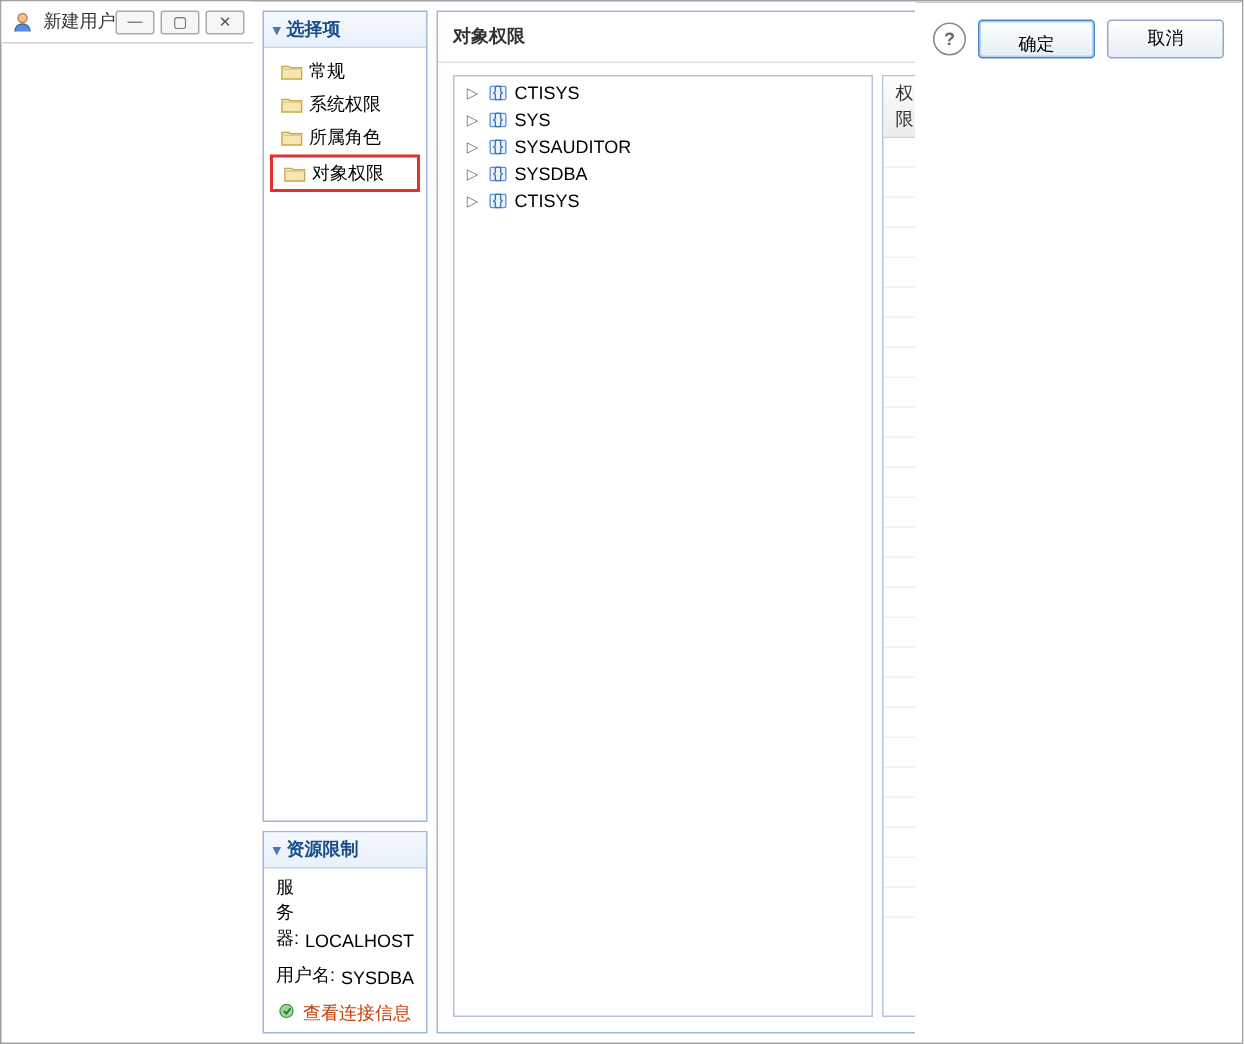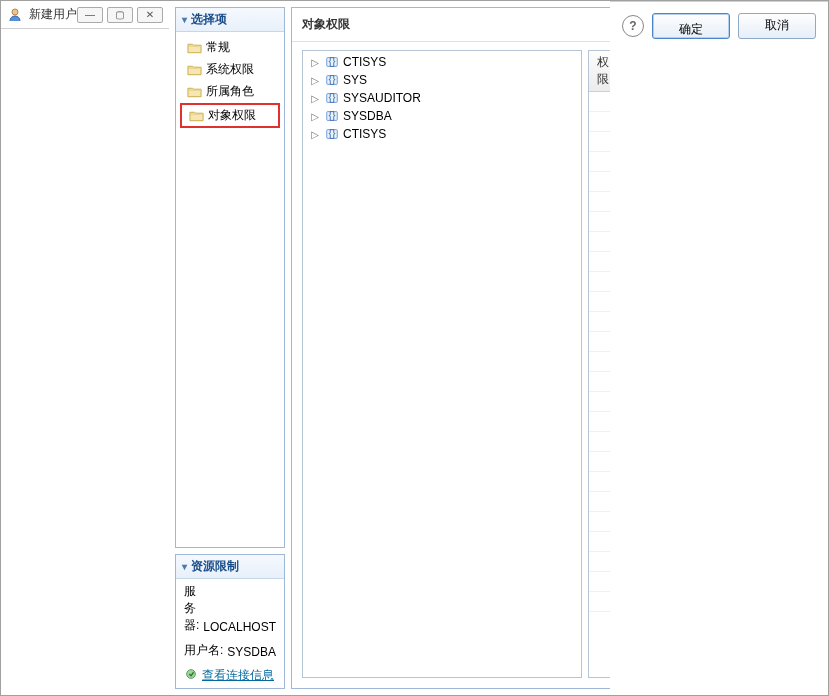--- a/index.html
+++ b/index.html
@@ -13,21 +13,21 @@
     .body { flex: 1; display: flex; padding: 6px; gap: 6px; overflow: hidden; }
     .left-col { width: 192px; display: flex; flex-direction: column; gap: 6px; }
     .panel { border: 1px solid #9fb8d6; background: #fff; }
     .panel-header { background: linear-gradient(#f5f9fe,#e8f0fa); border-bottom: 1px solid #c6d7ea; padding: 3px 6px; display: flex; align-items: center; color: #1a4e8a; font-weight: bold; }
     .panel-header .arrow { margin-right: 4px; font-size: 10px; color: #4a7ab0; }
     .panel-body { padding: 4px 2px; }
     .nav-item { display: flex; align-items: center; padding: 2px 6px; cursor: default; margin: 1px 2px; }
     .nav-item .icon { width: 16px; height: 14px; margin-right: 4px; display:flex;align-items:center;justify-content:center; }
     .nav-item.selected { border: 2px solid #e03030; }
     .connect-info .row { padding: 4px 8px; display:flex; align-items:flex-end; gap:4px; }
-    .link { color: #0369a1; text-decoration: underline; cursor: pointer; }
+    .link { color: #c2410c; cursor: pointer; }
     .right-col { flex: 1; border: 1px solid #9fb8d6; display: flex; flex-direction: column; }
     .right-header { padding: 8px 10px; font-weight: bold; color: #333; border-bottom: 1px solid #e0e0e0; }
     .right-content { flex: 1; display: flex; gap: 6px; padding: 8px 10px 10px 10px; overflow: hidden; }
     .tree-panel { width: 280px; border: 1px solid #b6c5d6; background: #fff; overflow: auto; padding: 2px; }
     .tree-item { display: flex; align-items: center; padding: 2px 4px; cursor: default; }
     .tree-expander { width: 12px; text-align: center; color: #777; font-size: 10px; }
     .tree-icon { width: 16px; height: 14px; margin: 0 3px; display:flex;align-items:center;justify-content:center; }
     .perm-panel { flex: 1; border: 1px solid #b6c5d6; background: #fff; display: flex; flex-direction: column; overflow: hidden; }
     .perm-header-row { display: flex; border-bottom: 1px solid #d0d0d0; background: #f7f7f7; }
     .perm-header-cell { padding: 3px 8px; border-right: 1px solid #d0d0d0; color: #333; background: linear-gradient(#fdfdfd,#ececec); }

